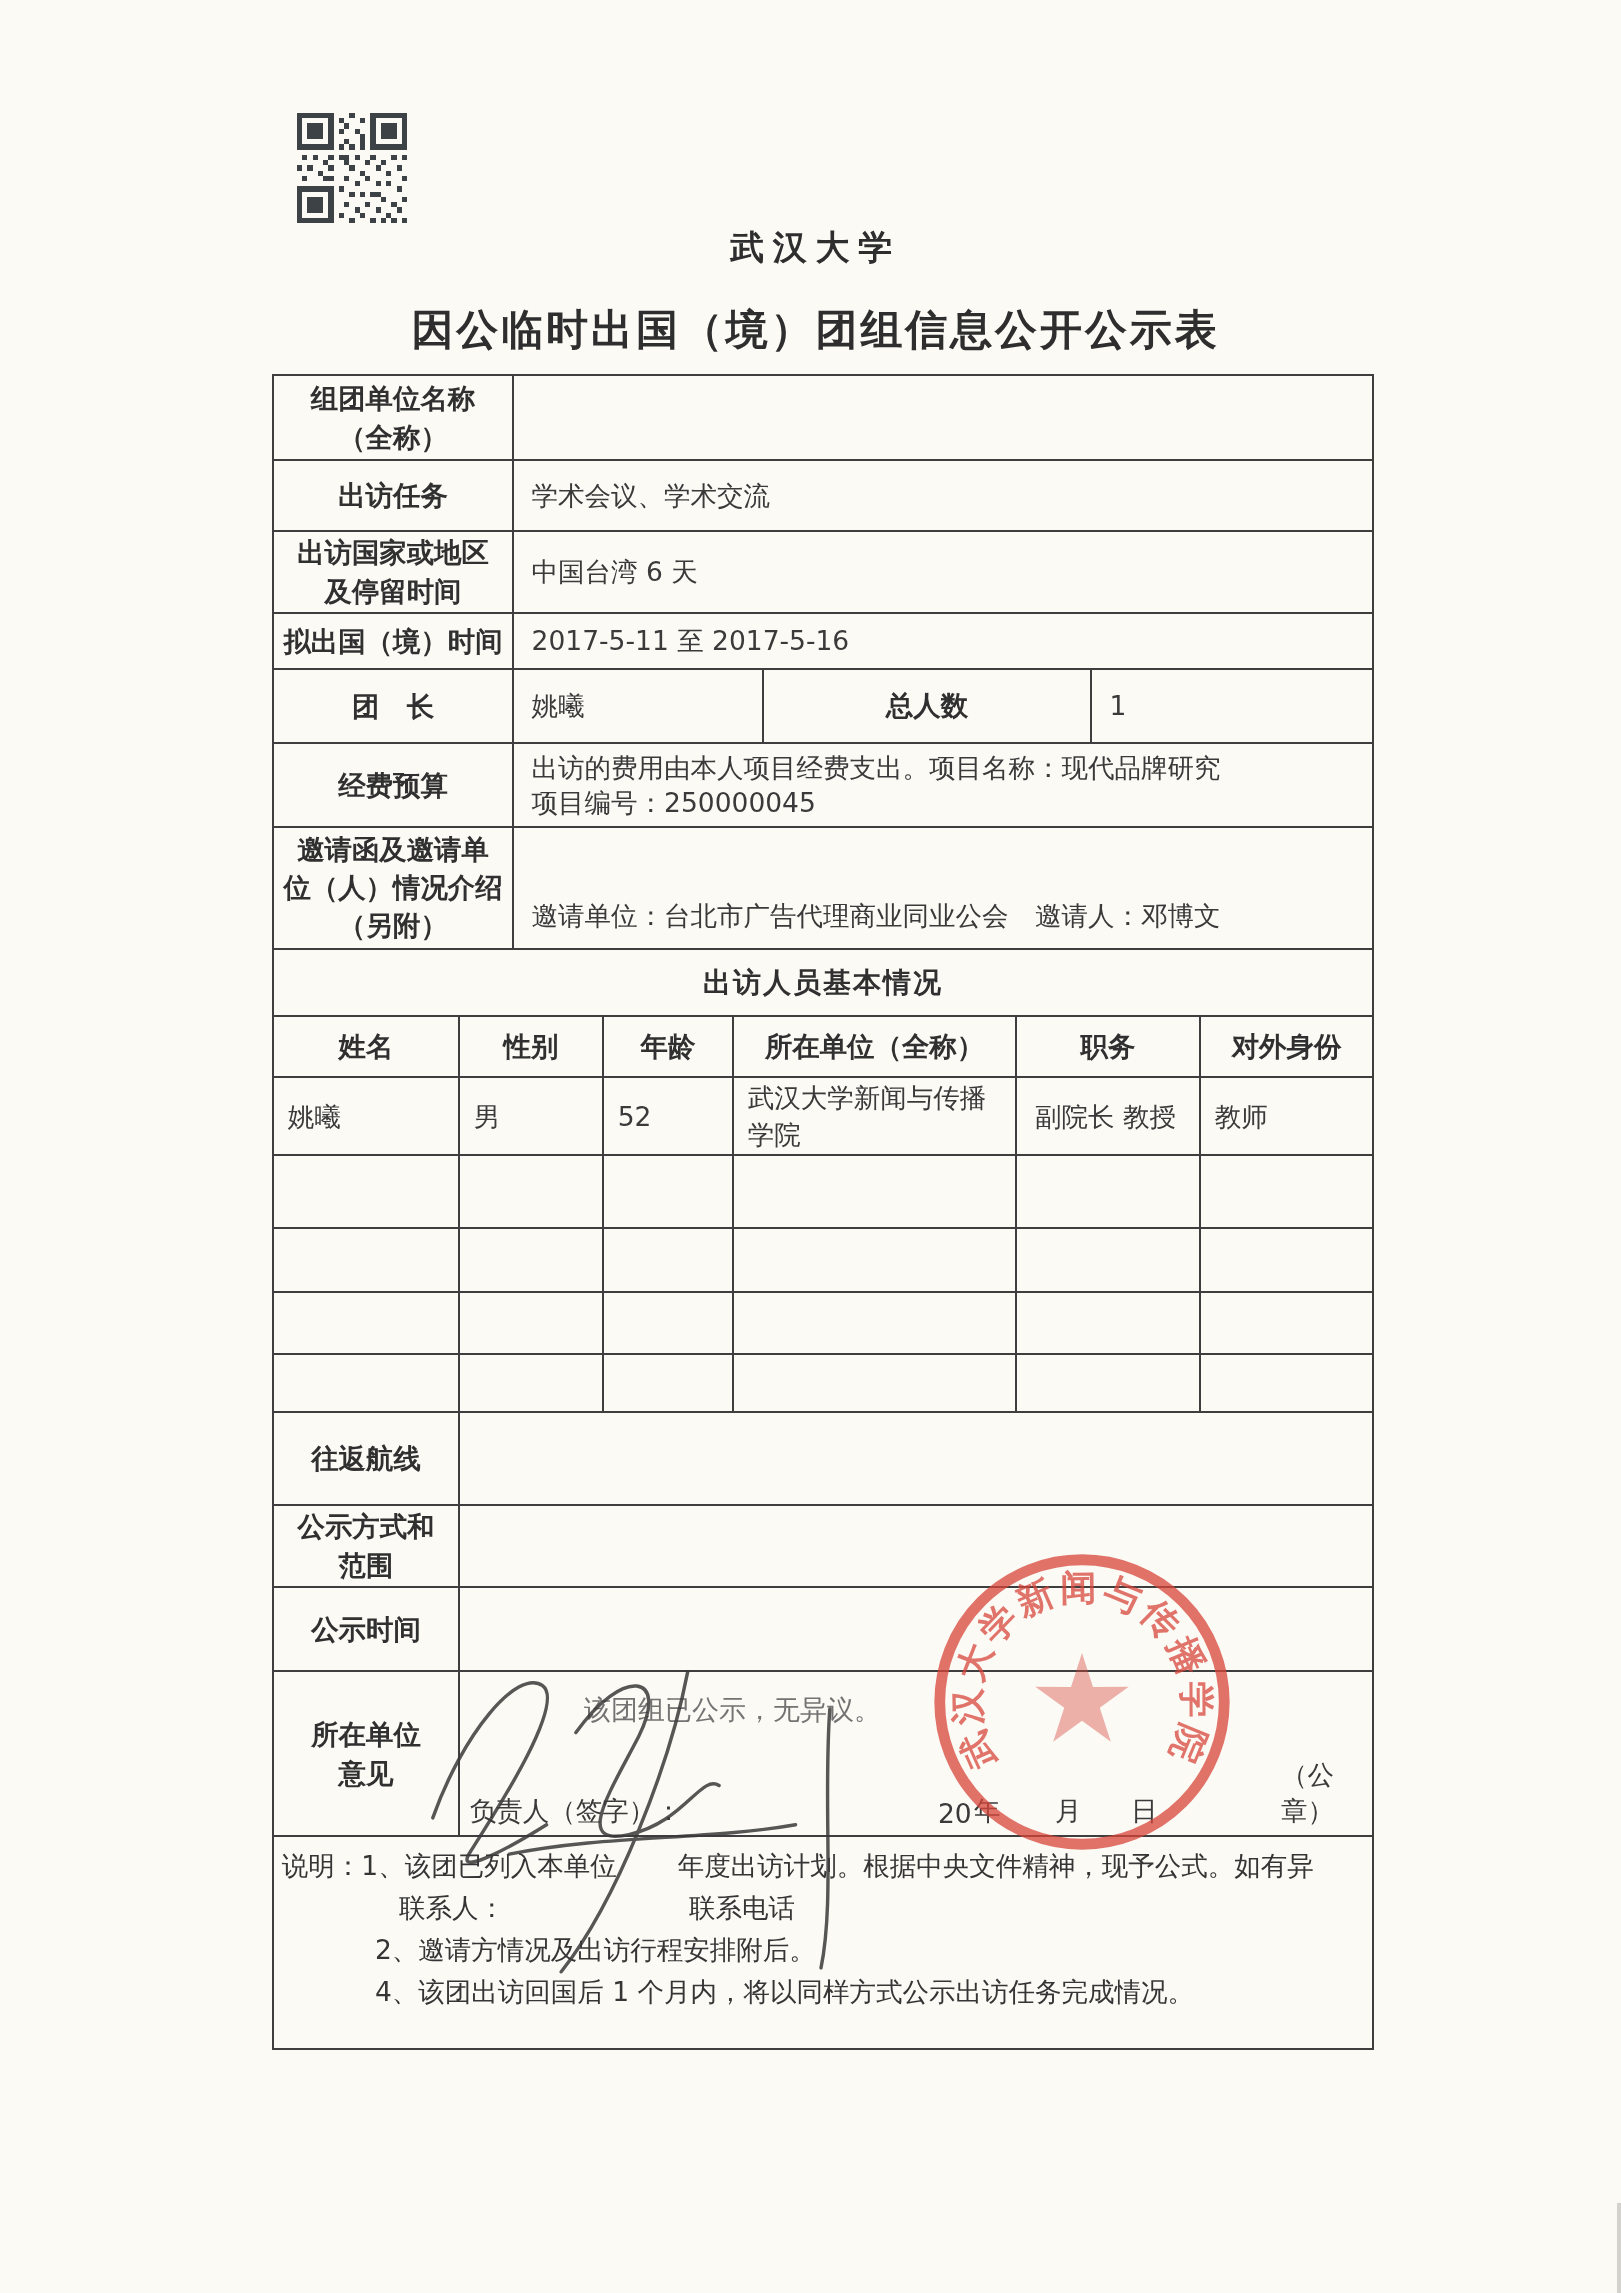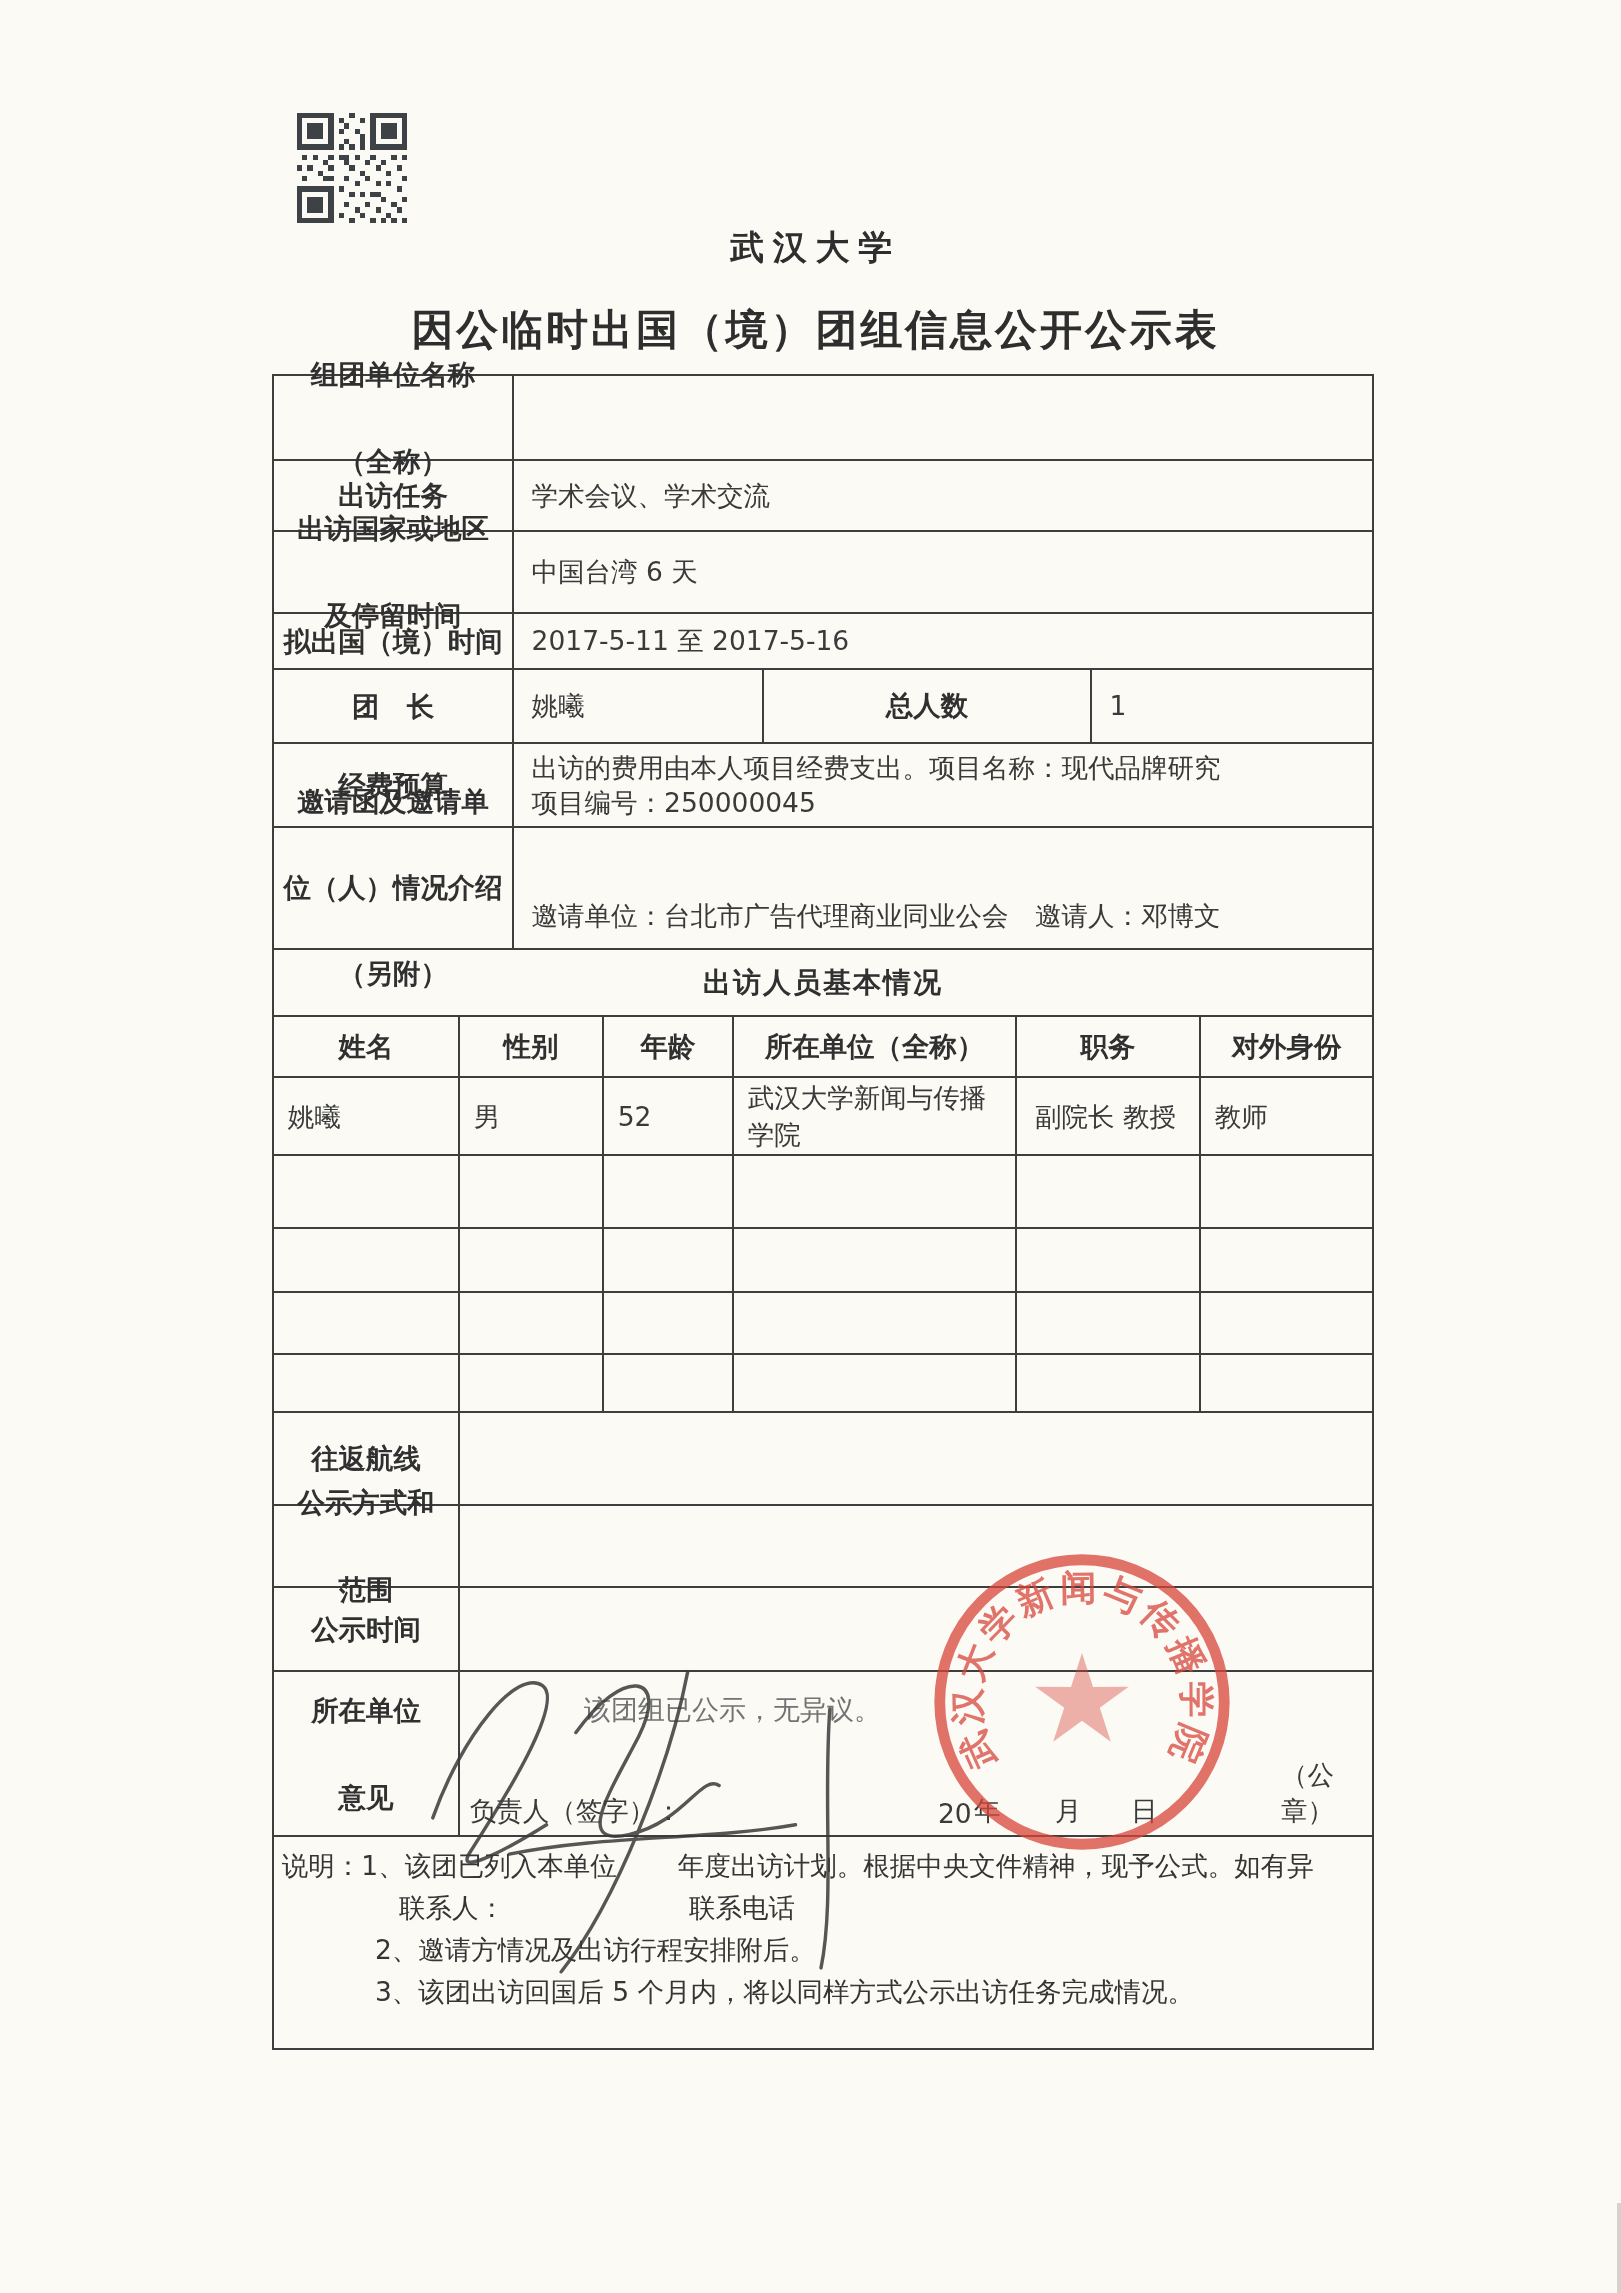--- a/index.html
+++ b/index.html
@@ -10,21 +10,21 @@
   .subtitle{position:absolute;top:302px;left:0;width:1631px;text-align:center;
          font-size:42px;font-weight:bold;letter-spacing:2.9px;color:#2e2e2e;}
   .qr{position:absolute;left:297px;top:110px;width:110px;height:116px;}
   .tbl{position:absolute;left:272px;top:374px;width:1102px;box-sizing:border-box;
        border:2.9px solid #3e3e3e;}
   .row{display:flex;box-sizing:border-box;border-bottom:2px solid #3e3e3e;}
   .row.last{border-bottom:none;}
   .cell{box-sizing:border-box;border-right:2px solid #3e3e3e;display:flex;
         flex-direction:column;justify-content:center;overflow:visible;}
   .cell.end{border-right:none;}
-  .lbl{align-items:center;text-align:center;font-weight:bold;font-size:27.4px;line-height:39px;color:#303030;gap:48px;}
+  .lbl{align-items:center;text-align:center;font-weight:bold;font-size:27.4px;line-height:39px;color:#303030;}
   .val{padding-left:17.6px;font-size:26.5px;line-height:36px;color:#3a3a3a;}
   .hdr{align-items:center;text-align:center;font-weight:bold;font-size:27.4px;color:#303030;}
   .sec{align-items:center;text-align:center;font-weight:bold;font-size:28px;letter-spacing:2px;color:#303030;}
   .mem{padding-left:13.7px;font-size:26.5px;line-height:37px;color:#3a3a3a;}
   .notes{padding:7.8px 11.8px 0 0;font-size:26.5px;line-height:42px;color:#353535;}
   .noteline{white-space:nowrap;}
   .gap62{display:inline-block;width:61px;}
   .gap188{display:inline-block;width:184px;}
   .opinion-body{position:relative;}
   .stmt{position:absolute;left:124px;top:19.6px;font-size:27px;color:#737373;}
@@ -264,21 +264,21 @@
 
     <div class="row last" style="height:211px">
       <div class="cell end notes" style="flex:1;justify-content:flex-start">
         <div class="noteline" style="padding-left:7.8px">
           <span>说明：1、该团已列入本单位</span><span class="gap62"></span><span>年度出访计划。根据中央文件精神，现予公式。如有异</span>
         </div>
         <div class="noteline" style="padding-left:125px">
           <span>联系人：</span><span class="gap188"></span><span>联系电话</span>
         </div>
         <div class="noteline" style="padding-left:101px">2、邀请方情况及出访行程安排附后。</div>
-        <div class="noteline" style="padding-left:101px">3、该团出访回国后 5 个月内，将以同样方式公示出访任务完成情况。</div>
+        <div class="noteline" style="padding-left:101px">4、该团出访回国后 1 个月内，将以同样方式公示出访任务完成情况。</div>
       </div>
     </div>
   </div>
 
   <svg class="stamp" viewBox="-158 -158 316 316">
     <g opacity="0.82">
       <circle r="145" fill="none" stroke="#d8453b" stroke-width="11" opacity="0.92"></circle>
       <path id="stampArc" d="M -85 60 A 104 104 0 1 1 85 60" fill="none"></path>
       <text fill="#d8453b" font-size="37" font-weight="bold" letter-spacing="4" opacity="0.9">
         <textPath href="#stampArc">武汉大学新闻与传播学院</textPath>

